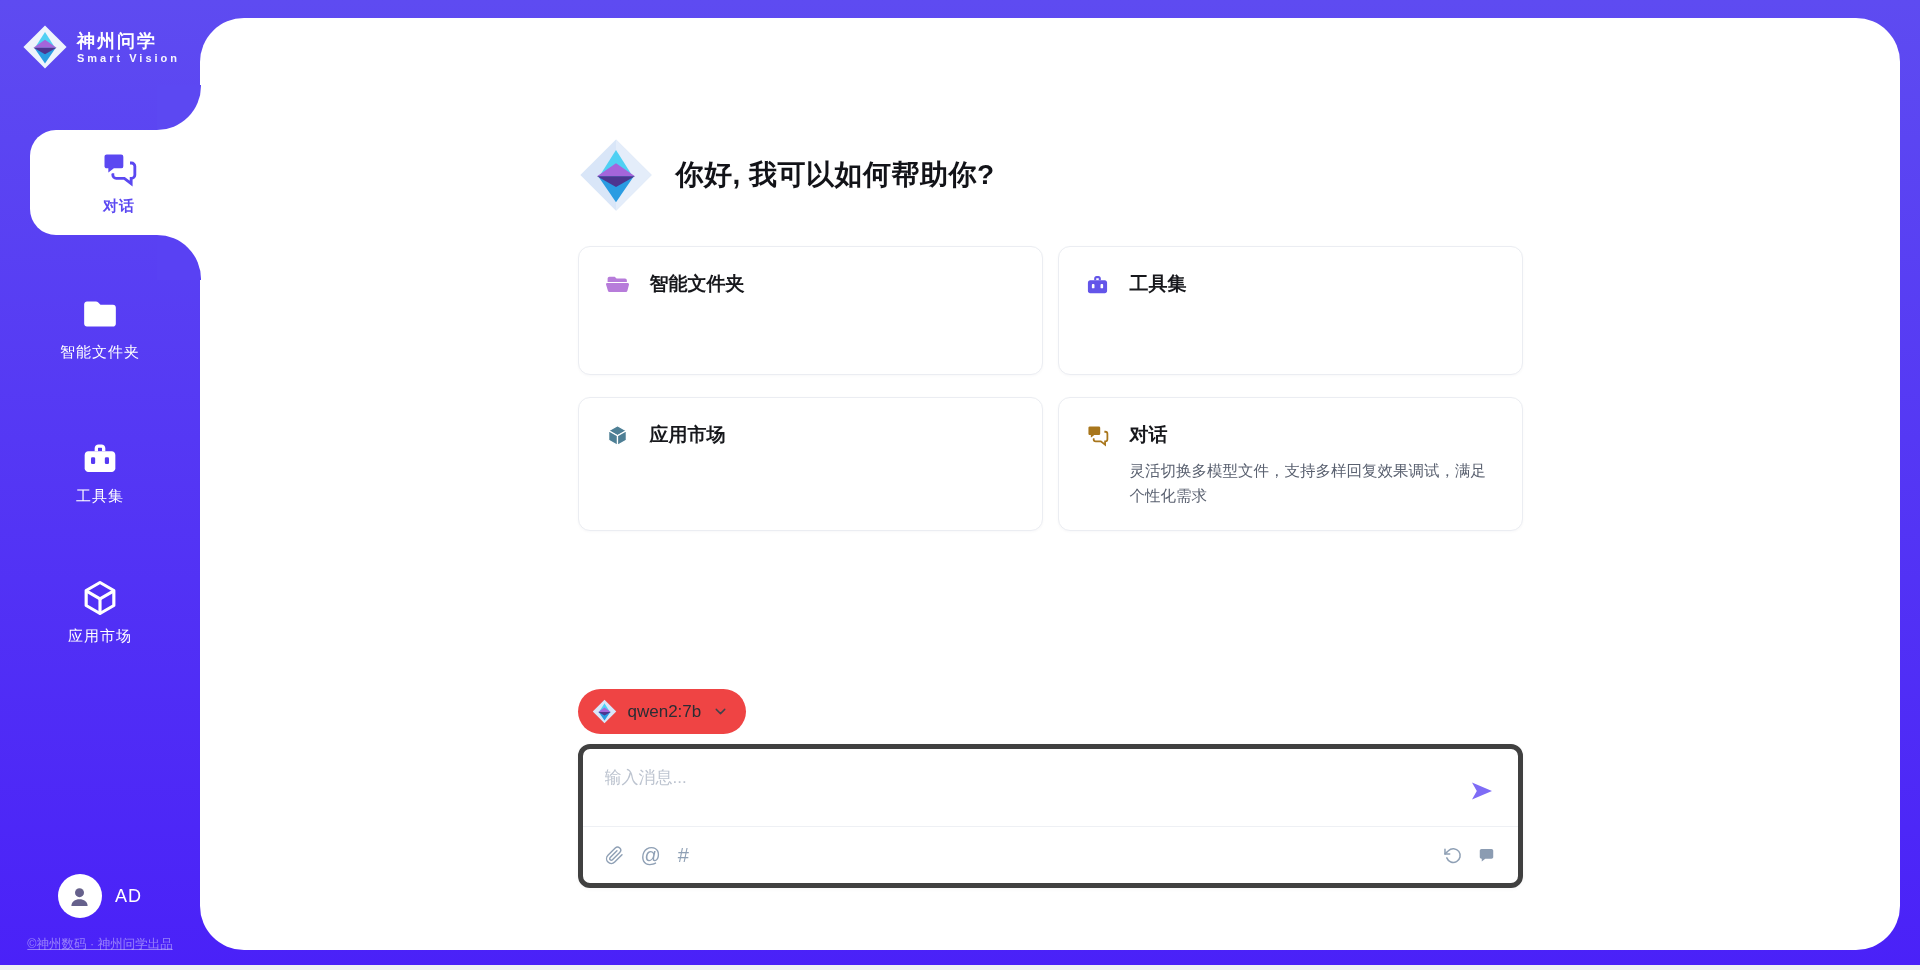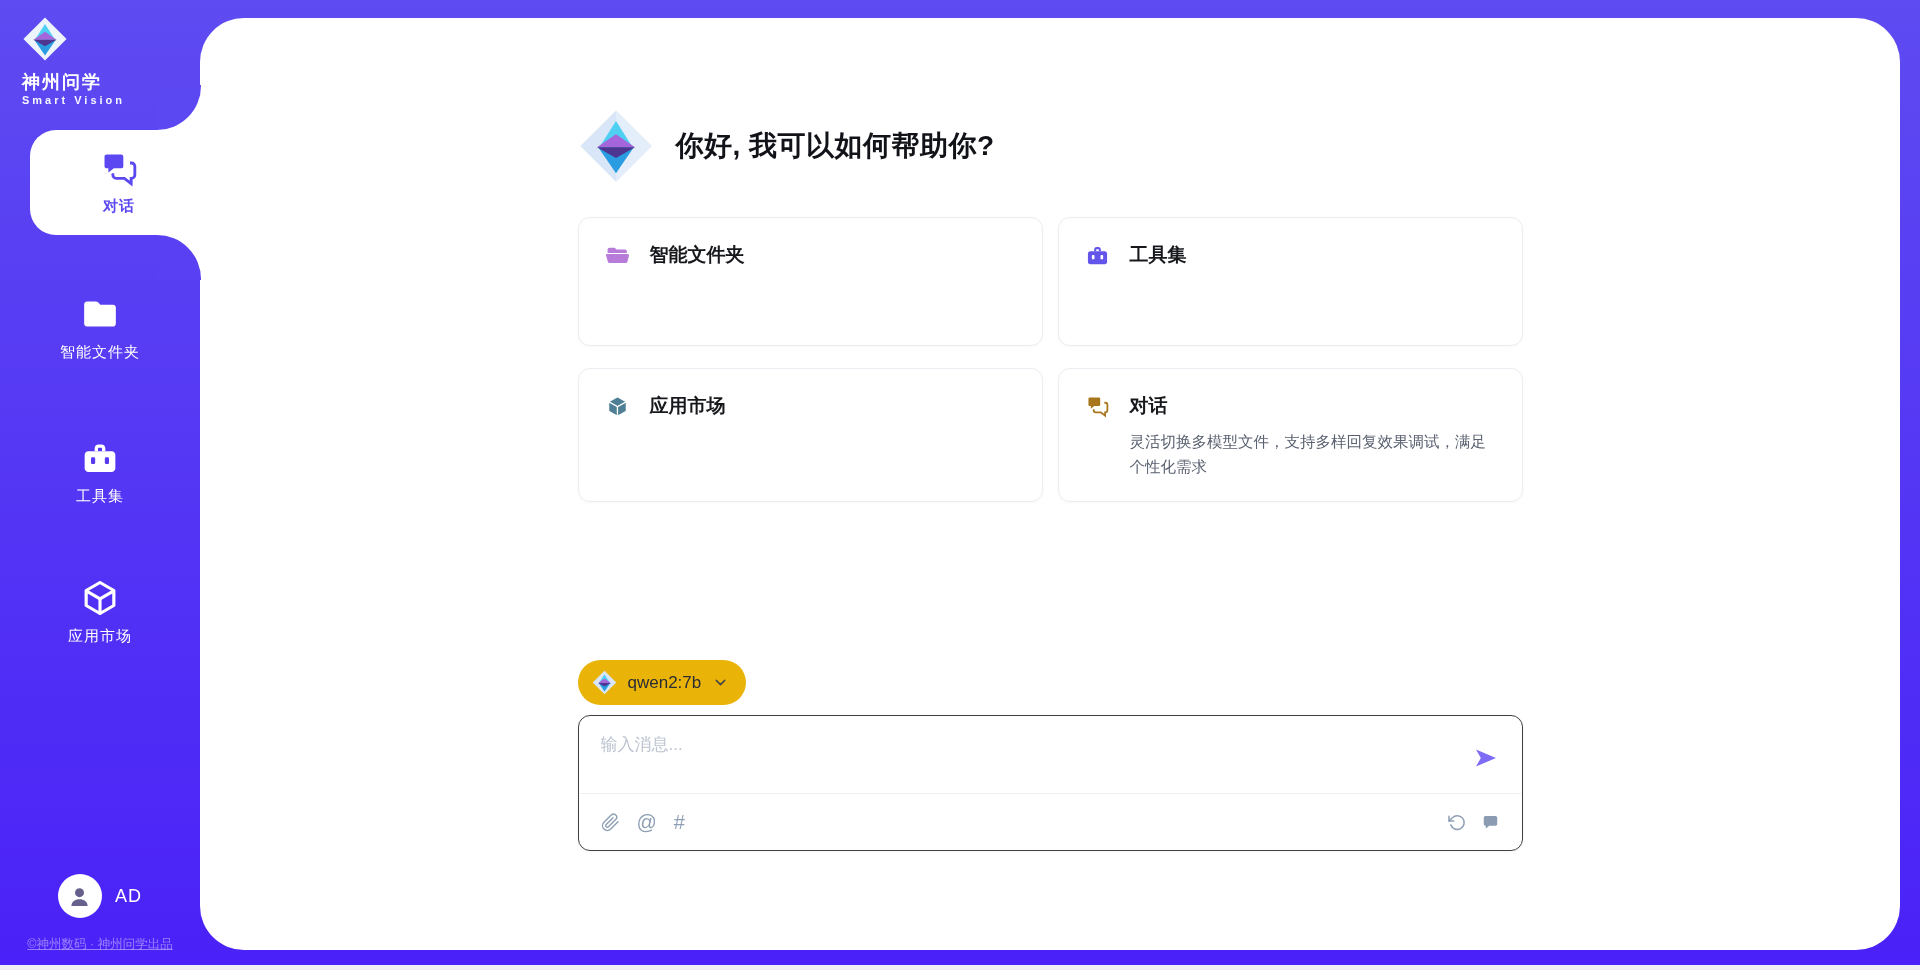--- a/index.html
+++ b/index.html
@@ -13,21 +13,21 @@
   .bottom-strip { position:absolute; left:0; bottom:0; width:100%; height:5px; background:#eef0f4; z-index:9; }
 
   
   .panel {
     position:absolute; left:200px; top:18px; right:20px; bottom:20px;
     background:#fff; border-radius:44px; z-index:1;
   }
 
   
   .sidebar { position:absolute; left:0; top:0; width:200px; height:100%; z-index:2; }
-  .brand { position:absolute; left:22px; top:16px; display:flex; gap:9px;flex-direction:column; }
+  .brand { position:absolute; left:22px; top:24px; display:flex; align-items:center; gap:9px; }
   .brand svg { width:46px; height:46px; }
   .brand-name { color:#fff; font-size:18px; font-weight:700; letter-spacing:2px; line-height:1.25; }
   .brand-sub { color:#fff; font-size:11px; font-weight:600; letter-spacing:3px; opacity:.95; }
 
   .tab-active {
     position:absolute; left:30px; top:130px; width:178px; height:105px;
     background:#fff; border-radius:26px 0 0 26px; z-index:3;
     display:flex; flex-direction:column; align-items:center; justify-content:center; gap:8px;
     cursor:pointer;
   }
@@ -43,46 +43,46 @@
   .nav-item .label { color:#fff; font-size:15px; letter-spacing:1px; }
   .tab-active .label { color:#5b48f1; font-weight:700; font-size:15px; letter-spacing:1px; }
   .nav-icon { width:40px; height:40px; display:block; }
 
   .user-row { position:absolute; left:0; top:874px; width:200px; display:flex; align-items:center; justify-content:center; gap:13px; cursor:pointer; }
   .avatar { width:44px; height:44px; border-radius:50%; background:#fff; display:flex; align-items:center; justify-content:center; }
   .user-name { color:#fff; font-size:18px; font-weight:500; letter-spacing:1px; }
   .side-footer { position:absolute; left:0; bottom:17px; width:200px; text-align:center; color:rgba(255,255,255,.42); font-size:12.5px;text-decoration:underline; }
 
   
-  .content { position:relative; width:945px; margin:0 auto; padding-top:90px; }
+  .content { position:relative; width:945px; margin:0 auto; padding-top:119px; }
   .greeting { display:flex; align-items:center; gap:22px; }
   .greeting svg { width:76px; height:76px; }
   .greeting h1 { font-size:28px; font-weight:800; color:#121318; letter-spacing:.5px; }
 
   .cards { margin-top:33px; display:grid; grid-template-columns:1fr 1fr; column-gap:15px; row-gap:22px; }
   .card {
     background:#fff; border:1px solid #ebedf2; border-radius:12px;
     padding:24px 26px 22px 26px; min-height:129px;
     display:flex; gap:20px; cursor:pointer;
     box-shadow:0 1px 3px rgba(25,28,60,.03);
   }
   .card-icon { width:25px; height:25px; flex:none; margin-top:1px; }
   .card-title { font-size:19px; font-weight:800; color:#17181c; }
   .card-desc { margin-top:10px; font-size:15.5px; color:#5a6170; line-height:1.62; }
 
   .model-pill {
     margin-top:158px; display:inline-flex; align-items:center; gap:11px;
-    height:45px; padding:0 17px 0 14px; background:#eab308; border-radius:23px; cursor:pointer;
+    height:45px; padding:0 17px 0 14px; background:#ef4444; border-radius:23px; cursor:pointer;
   }
   .model-pill svg.logo { width:25px; height:25px; }
   .model-name { font-size:17px; color:#2a2d34; }
   .chev { width:17px; height:17px; }
 
   .composer {
-    margin-top:10px; width:100%; background:#fff; border:1px solid #404040; border-radius:12px;
+    margin-top:10px; width:100%; background:#fff; border:5px solid #404040; border-radius:12px;
     box-shadow:0 1px 4px rgba(25,28,60,.04); position:relative;
   }
   .composer-top { height:77px; padding:17px 22px 0 22px; position:relative; }
   .composer-top textarea {
     width:calc(100% - 90px); height:50px; border:none; outline:none; resize:none;
     font-family:"Liberation Sans","DejaVu Sans",sans-serif; font-size:17px; color:#30333a; background:transparent;
   }
   .composer-top textarea::placeholder { color:#bcc3cf; }
   .send-btn { position:absolute; right:24px; top:30px; width:24px; height:24px; border:none; background:none; cursor:pointer; padding:0; }
   .composer-bar { border-top:1px solid #eef0f4; height:57px; display:flex; align-items:center; padding:0 22px; gap:17px; }

